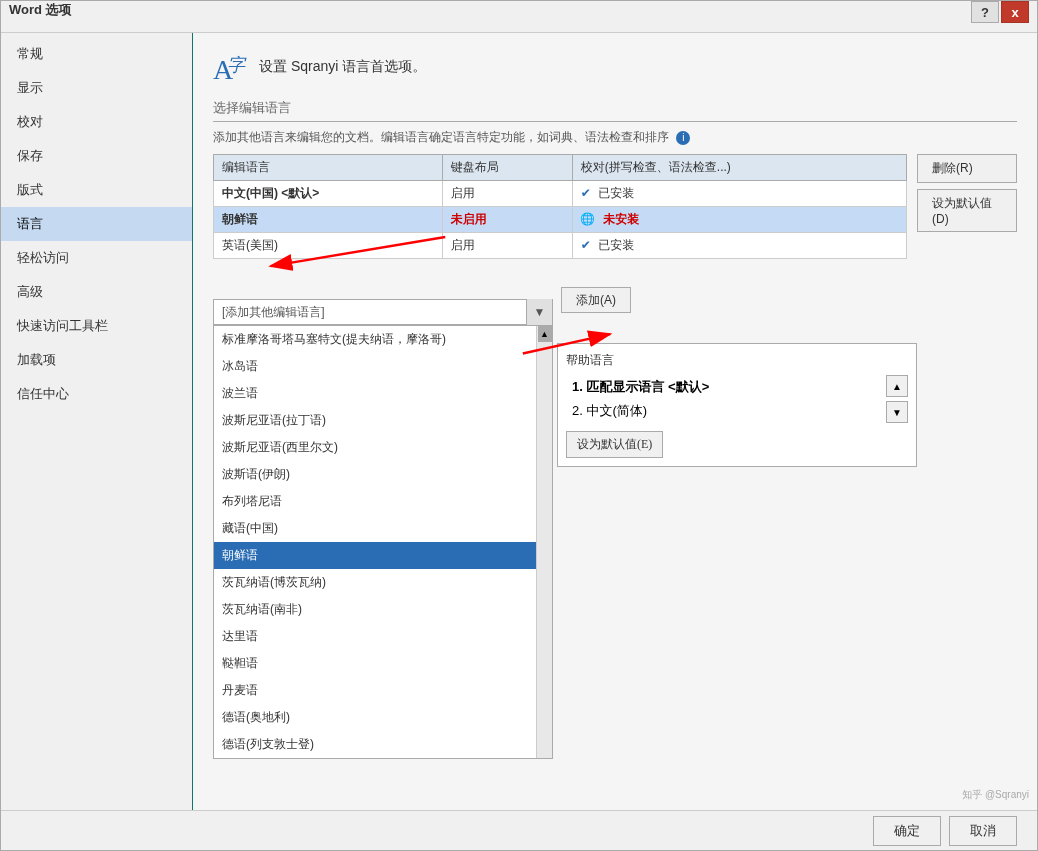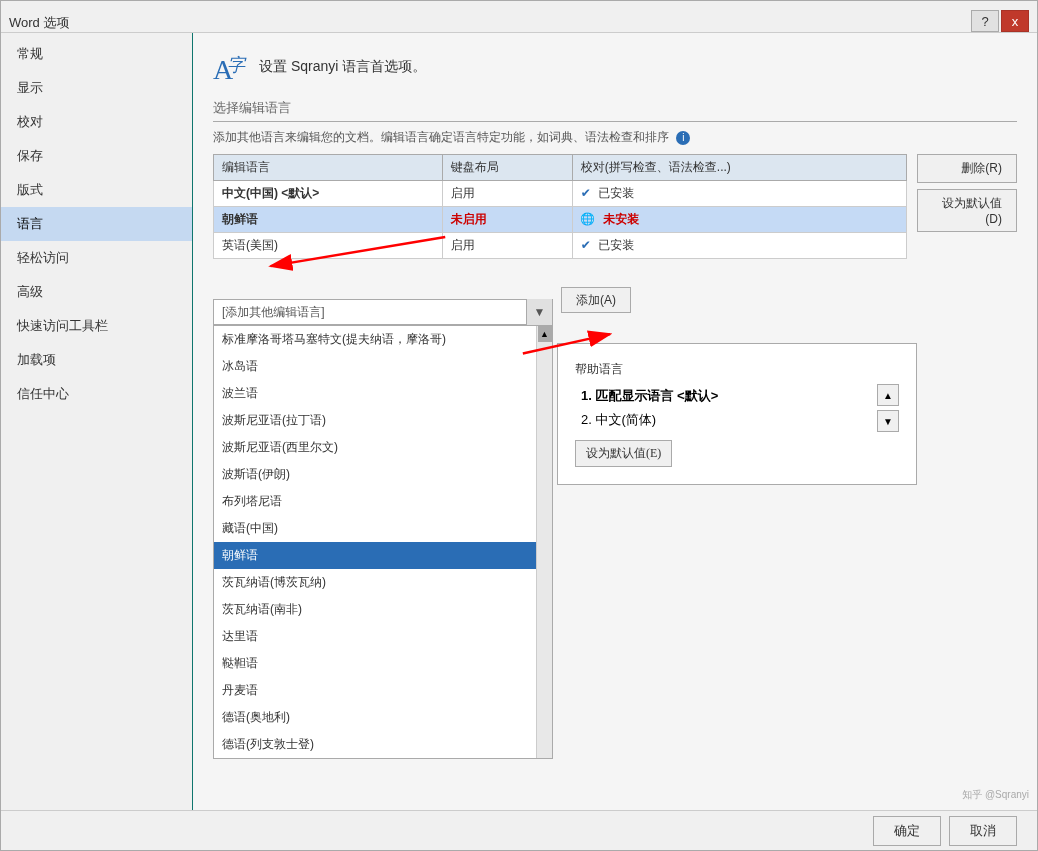--- a/index.html
+++ b/index.html
@@ -16,24 +16,25 @@
       height: 851px;
       background: #f0f0f0;
       display: flex;
       flex-direction: column;
       border: 1px solid #aaa;
     }
     .title-bar {
       background: #f0f0f0;
       height: 32px;
       display: flex;
-      align-items: flex-end;
+      align-items: flex-start;
       justify-content: space-between;
       padding: 0 8px;
       border-bottom: 1px solid #ccc;
+      font-weight: bold;
     }
     .title-bar-title {
       font-size: 13px;
       color: #333;
     }
     .title-bar-buttons {
       display: flex;
       gap: 2px;
     }
     .title-btn {
@@ -174,21 +175,21 @@
       height: 26px;
     }
     .right-btn {
       padding: 5px 14px;
       background: #f0f0f0;
       border: 1px solid #aaa;
       cursor: pointer;
       font-size: 12px;
       color: #333;
       width: 100px;
-      text-align: right;
+      text-align: left;
     }
     .dropdown-list {
       position: absolute;
       top: 26px;
       left: 0;
       width: 340px;
       background: white;
       border: 1px solid #aaa;
       z-index: 100;
       max-height: 450px;
@@ -396,21 +397,21 @@
 
                 </div>
               </div>
             </div>
           </div>
         </div>
         <button class="add-btn">添加(A)</button>
       </div>
 
       <div style="position:absolute;right:120px;top:310px;width:360px;">
-        <div style="border:1px solid #aaa;background:white;padding:17px;">
+        <div style="border:1px solid #aaa;background:white;padding:8px;">
           <div class="help-lang-title">帮助语言</div>
           <div style="display:flex;align-items:flex-start;">
             <div style="flex:1;">
               <div class="help-lang-item selected"><strong>1. 匹配显示语言 &lt;默认&gt;</strong></div>
               <div class="help-lang-item">2. 中文(简体)</div>
             </div>
             <div style="display:flex;flex-direction:column;gap:4px;margin-left:4px;">
               <div class="arrow-btn">▲</div>
               <div class="arrow-btn">▼</div>
             </div>

